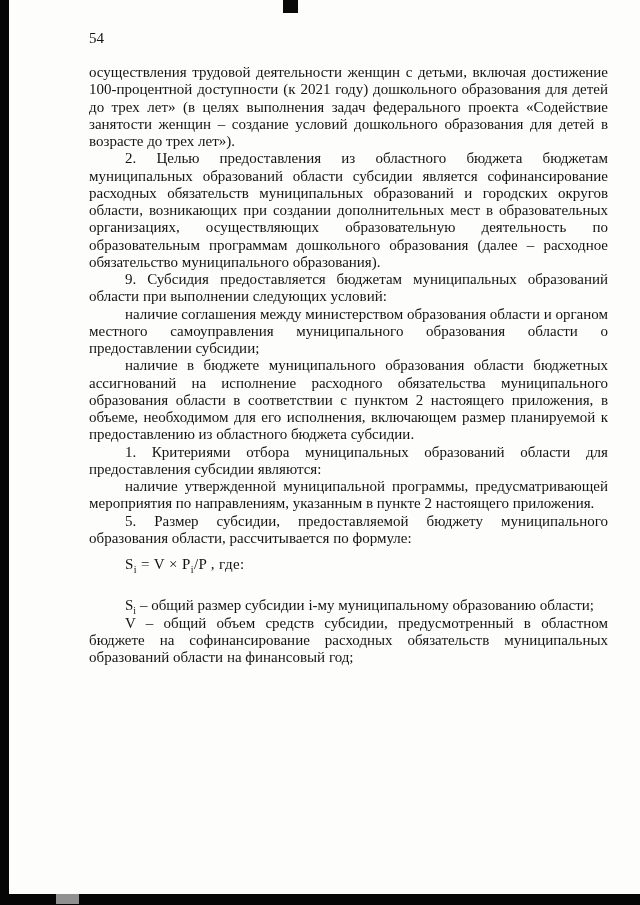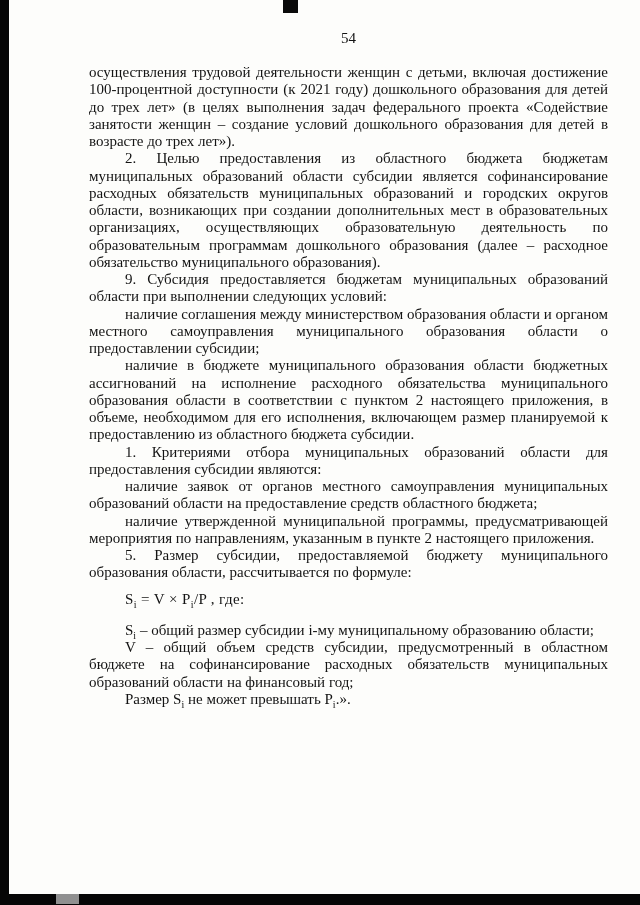--- a/index.html
+++ b/index.html
@@ -41,38 +41,38 @@
     width: 15px; height: 13px;
     background: #0a0a0a;
   }
   
   .text-column {
     position: absolute;
     left: 89px; top: 30px;
     width: 519px;
   }
   .page-number {
-    text-align: center;
+    text-align: left;
     font-size: 15px;
     margin-bottom: 17px;
   }
   .document-body p {
     margin: 0;
     font-size: 15px;
     line-height: 1.15;
     text-align: justify;
   }
   .document-body p.indent {
     text-indent: 36px;
   }
   .document-body p.formula {
     text-align: left;
     text-indent: 36px;
     margin-top: 9px;
-    margin-bottom: 14px;
+    margin-bottom: 24px;
     letter-spacing: 0.4px;
   }
   .document-body sub {
     font-size: 10px;
     line-height: 0;
   }
 </style>
 </head>
 <body>
 
@@ -84,22 +84,20 @@
 
   <div class="text-column">
     <div class="page-number">54</div>
     <div class="document-body">
         <p class=""><span>осуществления трудовой деятельности женщин с детьми, включая достижение 100-процентной доступности (к 2021 году) дошкольного образования для детей до трех лет» (в целях выполнения задач федерального проекта «Содействие занятости женщин – создание условий дошкольного образования для детей в возрасте до трех лет»).</span></p>
         <p class="indent"><span>2. Целью предоставления из областного бюджета бюджетам муниципальных образований области субсидии является софинансирование расходных обязательств муниципальных образований и городских округов области, возникающих при создании дополнительных мест в образовательных организациях, осуществляющих образовательную деятельность по образовательным программам дошкольного образования (далее – расходное обязательство муниципального образования).</span></p>
         <p class="indent"><span>9. Субсидия предоставляется бюджетам муниципальных образований области при выполнении следующих условий:</span></p>
         <p class="indent"><span>наличие соглашения между министерством образования области и органом местного самоуправления муниципального образования области о предоставлении субсидии;</span></p>
         <p class="indent"><span>наличие в бюджете муниципального образования области бюджетных ассигнований на исполнение расходного обязательства муниципального образования области в соответствии с пунктом 2 настоящего приложения, в объеме, необходимом для его исполнения, включающем размер планируемой к предоставлению из областного бюджета субсидии.</span></p>
         <p class="indent"><span>1. Критериями отбора муниципальных образований области для предоставления субсидии являются:</span></p>
-        <p class="indent"><span>наличие заявок от органов местного самоуправления муниципальных образований области на предоставление средств областного бюджета;</span></p>
         <p class="indent"><span>наличие утвержденной муниципальной программы, предусматривающей мероприятия по направлениям, указанным в пункте 2 настоящего приложения.</span></p>
         <p class="indent"><span>5. Размер субсидии, предоставляемой бюджету муниципального образования области, рассчитывается по формуле:</span></p>
         <p class="indent formula"><span>S</span><sub>i</sub><span> = V  × P</span><sub>i</sub><span>/P   , где:</span></p>
         <p class="indent"><span>S</span><sub>i</sub><span> –  общий размер субсидии i-му муниципальному образованию области;</span></p>
         <p class="indent"><span>V  –  общий объем средств субсидии, предусмотренный в областном бюджете на софинансирование расходных обязательств муниципальных образований области на финансовый год;</span></p>
-        <p class="indent"><span>Размер S</span><sub>i</sub><span> не может превышать P</span><sub>i</sub><span>.».</span></p>
       </div>
   </div>
 </div>
 
 </body></html>

